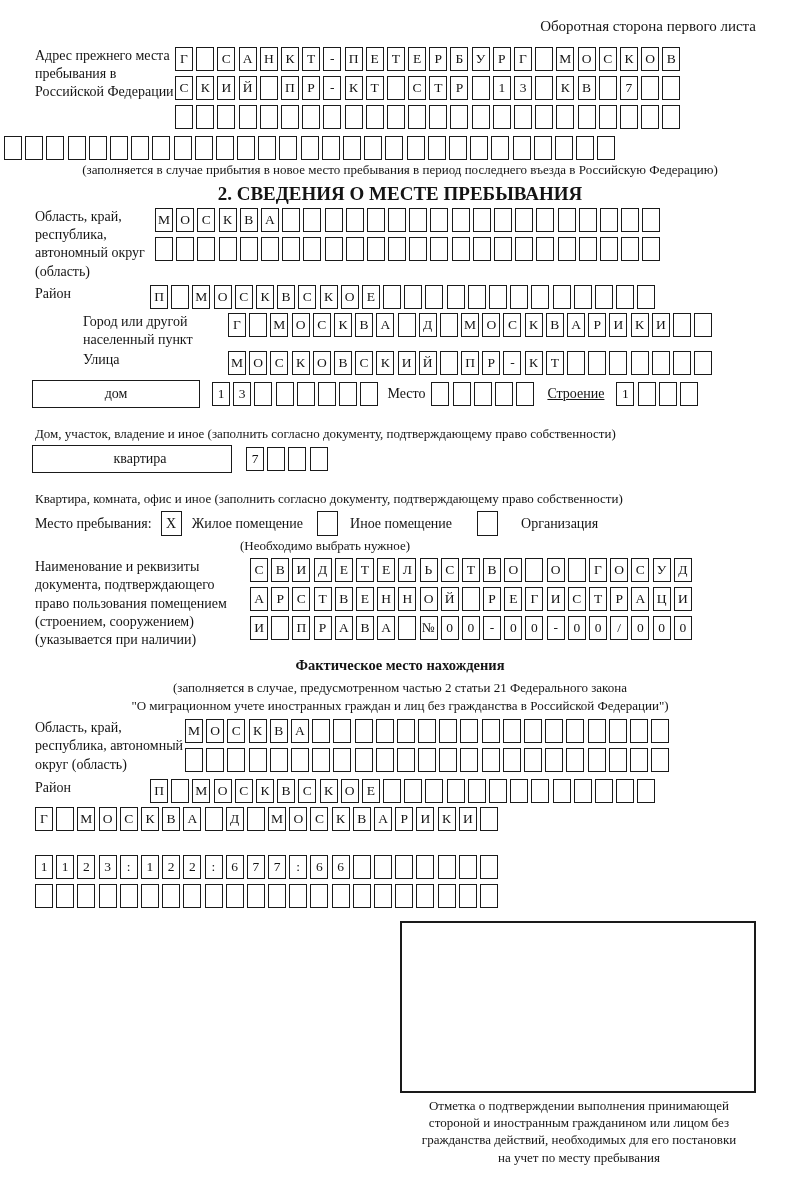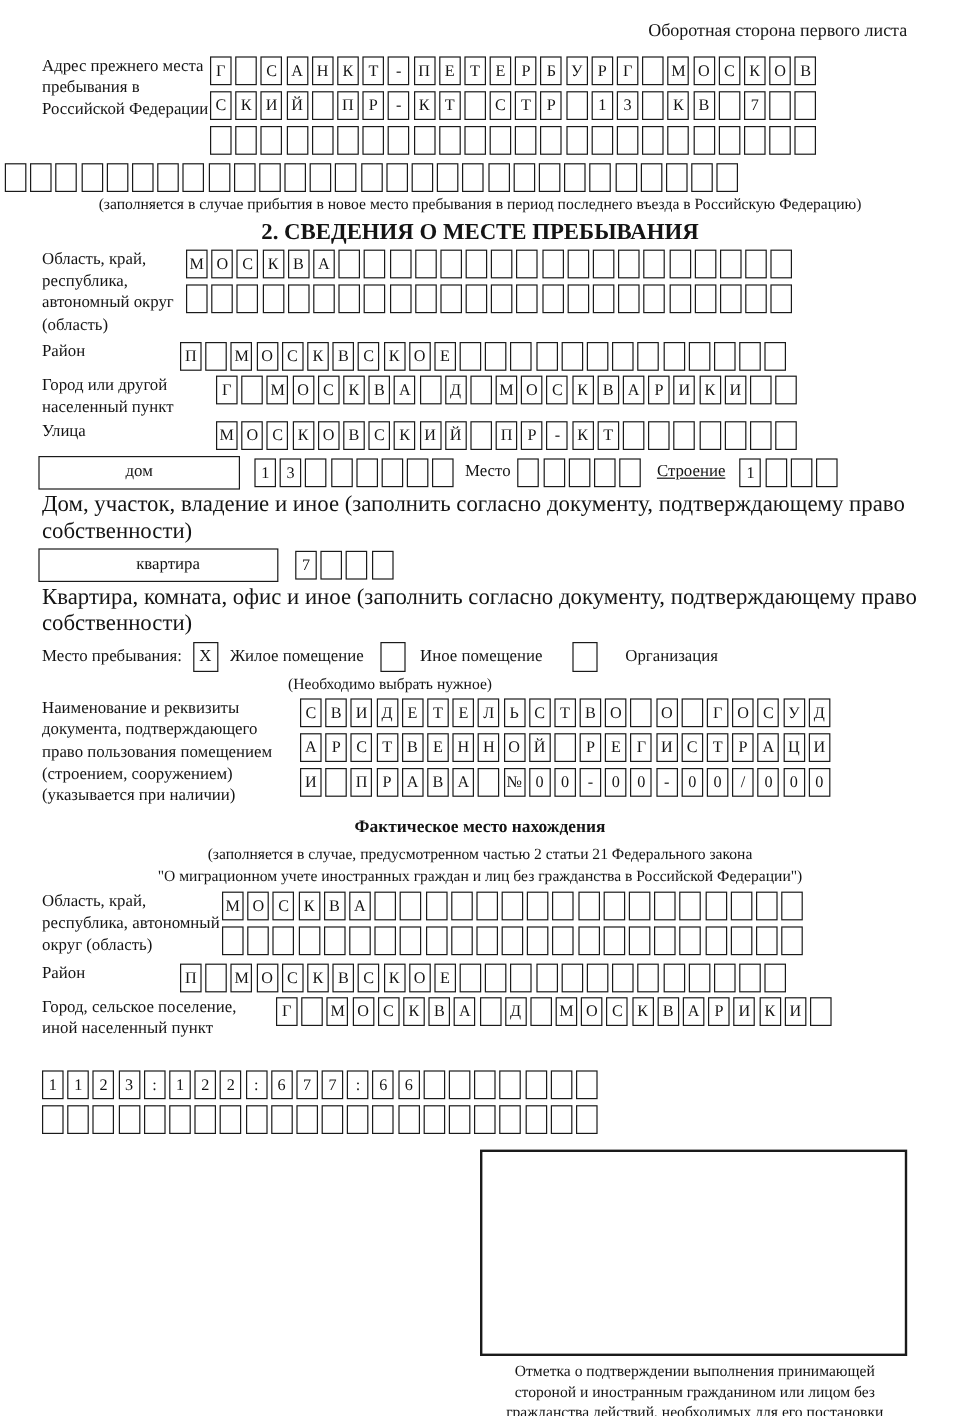--- a/index.html
+++ b/index.html
@@ -18,30 +18,30 @@
   }
   .rows>.cellrow{margin-bottom:5px;}
   
   .f{display:flex;align-items:flex-start;margin-left:35px;}
   .lab{font-size:14px;line-height:1.3;flex:none;}
   .addr-wrap{margin-top:12px;}
   .addr-lab{width:140px;}
   .row-full{margin:2px 0 0 4px;}
   .note-c{text-align:center;font-size:13px;margin-top:2px;}
   .sec-title{text-align:center;font-weight:bold;font-size:19px;margin:5px 0 3px 0;}
-  .w120{width:120px;} .w115{width:115px;} .w145{width:145px;} .w150{width:150px;}
+  .w120{width:120px;} .w115{width:115px;} .w145{width:145px;margin-left:48px;} .w150{width:150px;}
   .w195{width:195px;} .w215{width:215px;}
   .mt2{margin-top:2px;} .mt4{margin-top:4px;} .mt5{margin-top:5px;}
   .wordbox{
     border:1.8px solid #1a1a1a;height:28px;display:flex;align-items:center;
     justify-content:center;font-size:14px;box-sizing:border-box;flex:none;background:#fff;
   }
   .dom-row{display:flex;align-items:center;margin-left:32px;}
   .inline-lab{font-size:14px;flex:none;}
-  .note-l{margin-left:35px;font-size:19px;margin-top:2px;}
+  .note-l{margin-left:35px;font-size:13px;margin-top:18px;}
   .mesto-row{display:flex;align-items:center;margin-left:35px;font-size:14px;}
   .cb{
     width:21px;height:25px;border:1.8px solid #1a1a1a;display:flex;align-items:center;
     justify-content:center;font-size:14px;flex:none;box-sizing:border-box;background:#fff;
   }
   .mesto-note{margin-left:240px;font-size:13px;margin-top:2px;}
   .fact-title{text-align:center;font-weight:bold;font-size:14.5px;margin-top:8px;}
   .fact-note{text-align:center;font-size:13px;margin-top:5px;white-space:pre-line;line-height:1.35;}
   .stamp-box{
     margin:8px 0 0 400px;width:356px;height:172px;border:2px solid #1a1a1a;
@@ -532,21 +532,20 @@
       <span class="cell"></span>
       <span class="cell"></span>
       <span class="cell"></span>
       <span class="cell"></span>
       <span class="cell"></span>
       <span class="cell"></span>
     </div>
 </div>
 
 <div class="f mt4">
-  <div class="lab w195">Город, сельское поселение, иной населенный пункт</div>
   <div class="cellrow">
       <span class="cell">Г</span>
       <span class="cell"></span>
       <span class="cell">М</span>
       <span class="cell">О</span>
       <span class="cell">С</span>
       <span class="cell">К</span>
       <span class="cell">В</span>
       <span class="cell">А</span>
       <span class="cell"></span>

